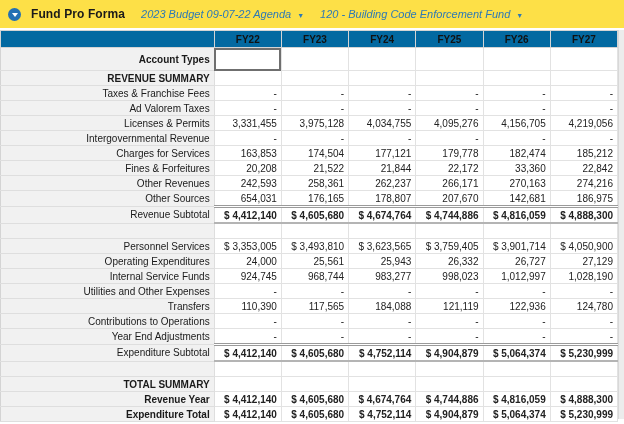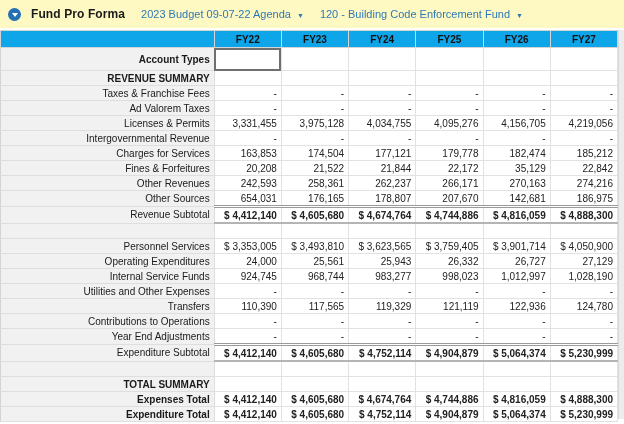--- a/index.html
+++ b/index.html
@@ -1,29 +1,29 @@
 <!DOCTYPE html>
 <html><head>
 <meta charset="utf-8">
 <style>
   html,body{margin:0;padding:0;background:#fff;width:624px;height:424px;overflow:hidden;
     font-family:"Liberation Sans","DejaVu Sans",sans-serif;color:#1a1a1a;}
-  .topbar{height:28px;display:flex;align-items:center;padding-left:8px;background:#fef9c3;}
+  .topbar{height:28px;display:flex;align-items:center;padding-left:8px;background:#fde047;}
   .collapse-icon{width:13px;height:13px;border-radius:50%;background:#2470b3;display:flex;
     align-items:center;justify-content:center;flex:0 0 auto;cursor:pointer;}
   .collapse-icon .chev{width:0;height:0;border-left:3.5px solid transparent;border-right:3.5px solid transparent;
     border-top:4px solid #fff;margin-top:1px;}
   .page-title{font-size:12px;font-weight:bold;margin-left:10px;letter-spacing:.1px;}
-  .dropdown{display:flex;align-items:center;margin-left:16px;color:#2e79b5;font-size:11px;cursor:pointer;white-space:nowrap;}
+  .dropdown{display:flex;align-items:center;margin-left:16px;color:#2e79b5;font-size:11px;cursor:pointer;white-space:nowrap;font-style:italic;}
   .dropdown .caret{font-size:7px;margin-left:6px;color:#2e79b5;transform:translateY(1px);}
   .grid-wrap{position:relative;margin-top:2px;}
   table{border-collapse:collapse;table-layout:fixed;width:618px;font-size:10px;}
   col.c-label{width:213px;}
   col.c-data{width:67px;}
-  th{height:16px;background:#0ea5e9;border:1px solid #d4d4d4;font-size:10px;font-weight:bold;
+  th{height:16px;background:#0369a1;border:1px solid #d4d4d4;font-size:10px;font-weight:bold;
     text-align:center;padding:0;color:#111;}
   td{padding:0 4px;height:14px;overflow:hidden;white-space:nowrap;}
   td.label{background:#f1f1f1;border:1px solid #dedede;border-left:1px solid #d4d4d4;text-align:right;}
   td.data{background:#fff;border:1px solid #e2e2e2;text-align:right;color:#222;}
   tr.acct td{height:22px;}
   tr.acct td.label{font-weight:bold;padding-left:10px;}
   tr.section td.label{font-weight:bold;padding-left:18px;}
   tr.item td.label{padding-left:38px;}
   tr.totalitem td.label{font-weight:bold;padding-left:15px;}
   tr.totalitem td.data{font-weight:bold;}
@@ -135,21 +135,21 @@
           <td class="data">179,778</td>
           <td class="data">182,474</td>
           <td class="data">185,212</td>
         </tr>
         <tr class="item">
           <td class="label">Fines &amp; Forfeitures</td>
           <td class="data">20,208</td>
           <td class="data">21,522</td>
           <td class="data">21,844</td>
           <td class="data">22,172</td>
-          <td class="data">35,129</td>
+          <td class="data">33,360</td>
           <td class="data">22,842</td>
         </tr>
         <tr class="item">
           <td class="label">Other Revenues</td>
           <td class="data">242,593</td>
           <td class="data">258,361</td>
           <td class="data">262,237</td>
           <td class="data">266,171</td>
           <td class="data">270,163</td>
           <td class="data">274,216</td>
@@ -214,21 +214,21 @@
           <td class="data">-</td>
           <td class="data">-</td>
           <td class="data">-</td>
           <td class="data">-</td>
           <td class="data">-</td>
         </tr>
         <tr class="item">
           <td class="label">Transfers</td>
           <td class="data">110,390</td>
           <td class="data">117,565</td>
-          <td class="data">119,329</td>
+          <td class="data">184,088</td>
           <td class="data">121,119</td>
           <td class="data">122,936</td>
           <td class="data">124,780</td>
         </tr>
         <tr class="item">
           <td class="label">Contributions to Operations</td>
           <td class="data">-</td>
           <td class="data">-</td>
           <td class="data">-</td>
           <td class="data">-</td>
@@ -265,21 +265,21 @@
         <tr class="section">
           <td class="label">TOTAL SUMMARY</td>
           <td class="data"></td>
           <td class="data"></td>
           <td class="data"></td>
           <td class="data"></td>
           <td class="data"></td>
           <td class="data"></td>
         </tr>
         <tr class="totalitem">
-          <td class="label">Expenses Total</td>
+          <td class="label">Revenue Year</td>
           <td class="data">$ 4,412,140</td>
           <td class="data">$ 4,605,680</td>
           <td class="data">$ 4,674,764</td>
           <td class="data">$ 4,744,886</td>
           <td class="data">$ 4,816,059</td>
           <td class="data">$ 4,888,300</td>
         </tr>
         <tr class="totalitem">
           <td class="label">Expenditure Total</td>
           <td class="data">$ 4,412,140</td>

